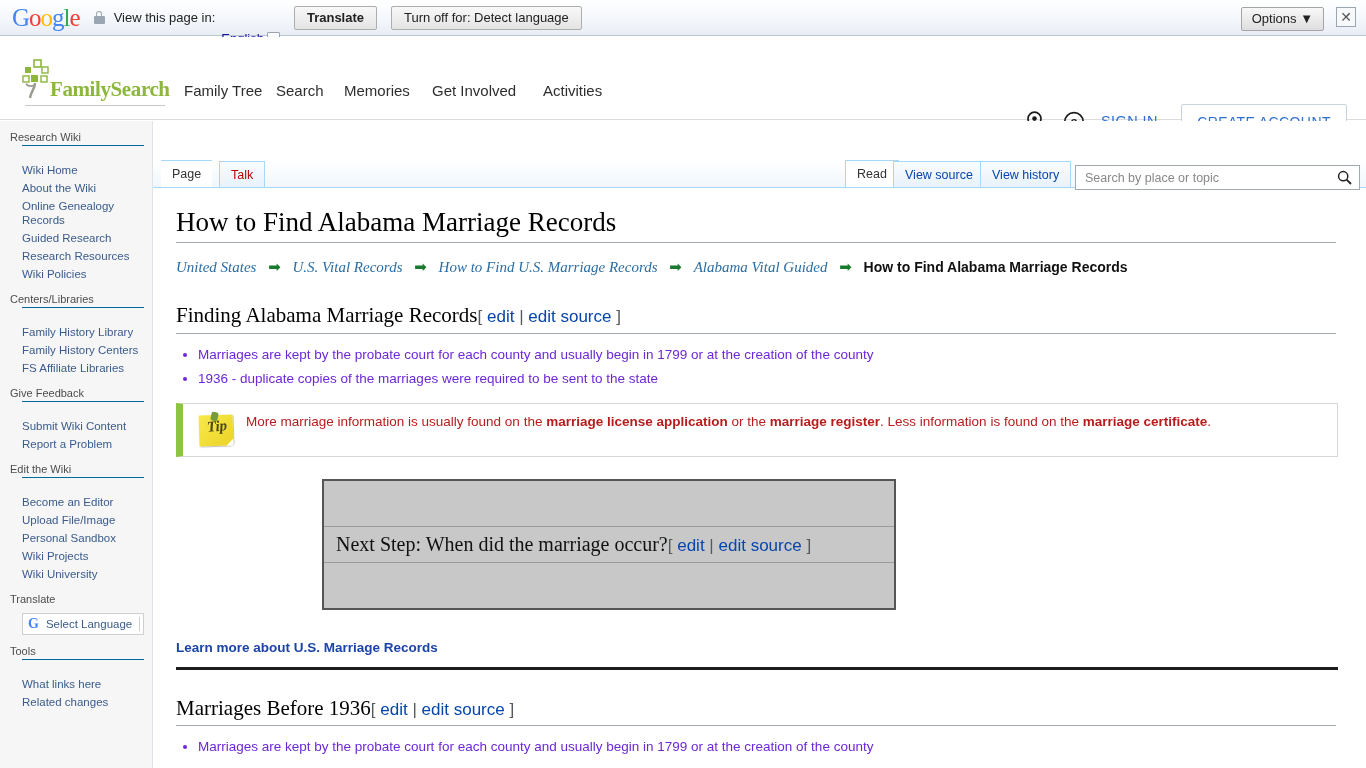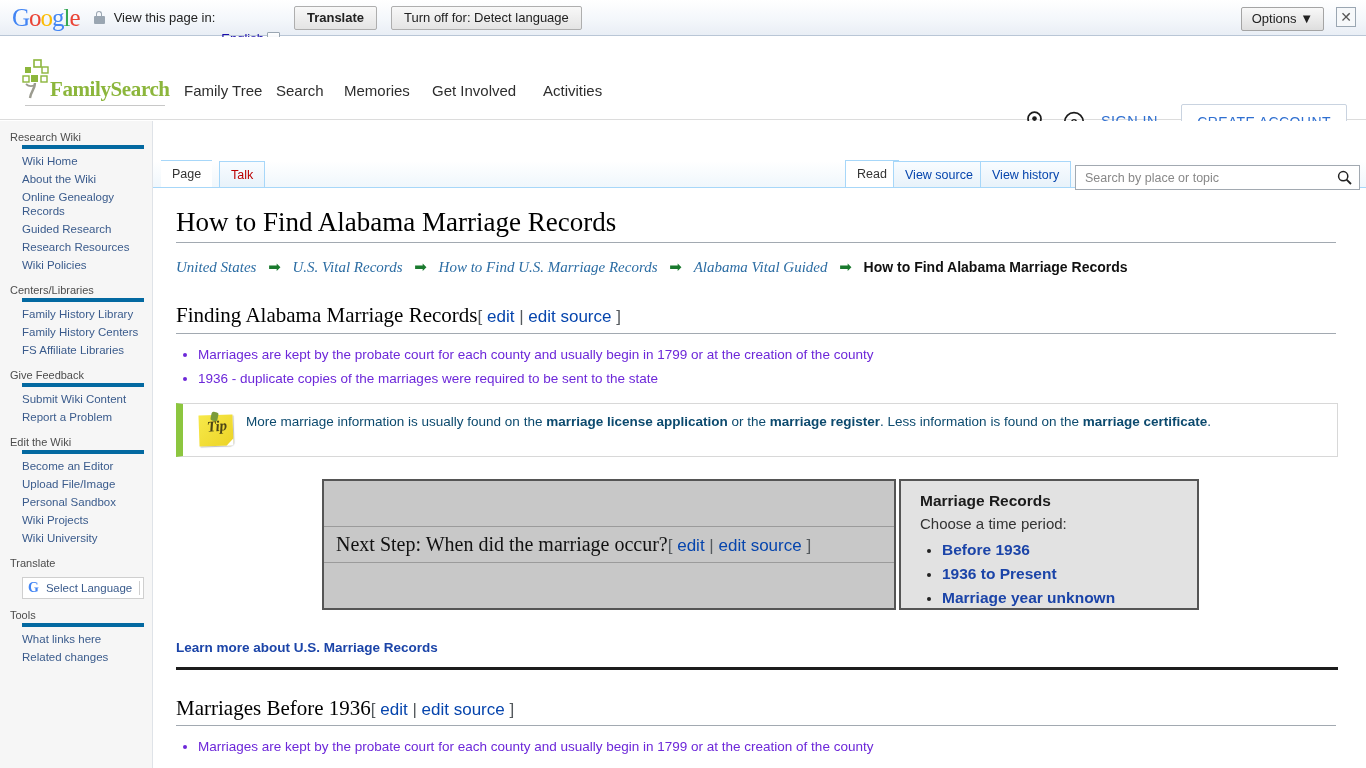--- a/index.html
+++ b/index.html
@@ -193,22 +193,22 @@
     font-size: 11.5px;
   }
   .side-portal { margin-top: 10px; }
   .side-h {
     color: #4d4d4d;
     font-size: 11px;
     padding: 0 0 2px 10px;
   }
   .side-body {
     margin: 0 8px 0 22px;
-    padding-top: 3px;
-    border-top: 4px solid #0369a1;
+    padding-top: 15px;
+    border-top: 1px solid #0369a1;
   }
   .side-link {
     display: block;
     color: #3a5b8c;
     line-height: 14px;
     padding: 2px 0;
     cursor: pointer;
     font-size: 11.5px;
   }
   #lang-widget {
@@ -423,21 +423,21 @@
     font-style: italic;
     font-weight: bold;
     font-size: 15px;
     color: #4c4516;
     transform: rotate(-6deg);
     z-index: 3;
   }
   #tip-text {
     font-size: 13.5px;
     line-height: 21px;
-    color: #0c4a6e;
+    color: #b91c1c;
     padding-right: 16px;
   }
   #tip-text b { font-weight: bold; }
 
   
   #nextstep-wrap {
     margin-top: 22px;
     margin-left: 146px;
     display: flex;
     align-items: stretch;
@@ -692,29 +692,20 @@
 
     <div id="nextstep-wrap">
 
       <div id="nextstep-box">
         <div class="inner">
           <span id="nextstep-text">Next Step: When did the marriage occur?</span>
             <span class="editlinks"><span class="bar">[</span>&nbsp;<a>edit</a>&nbsp;<span class="bar">|</span>&nbsp;<a>edit source</a>&nbsp;<span class="bar">]</span></span>
         </div>
       </div>
 
-      <div id="marriage-panel">
-        <h3>Marriage Records</h3>
-        <div class="sub">Choose a time period:</div>
-        <ul>
-          <li><a>Before 1936</a></li>
-          <li><a>1936 to Present</a></li>
-          <li><a>Marriage year unknown</a></li>
-        </ul>
-      </div>
     </div>
 
     <div id="learn-more">Learn more about U.S. Marriage Records</div>
     <div id="thick-rule"></div>
 
     <h2 class="sec">
       <span>Marriages Before 1936</span><span class="editlinks"><span class="bar">[</span>&nbsp;<a>edit</a>&nbsp;<span class="bar">|</span>&nbsp;<a>edit source</a>&nbsp;<span class="bar">]</span></span>
     </h2>
 
     <ul class="bullets">

